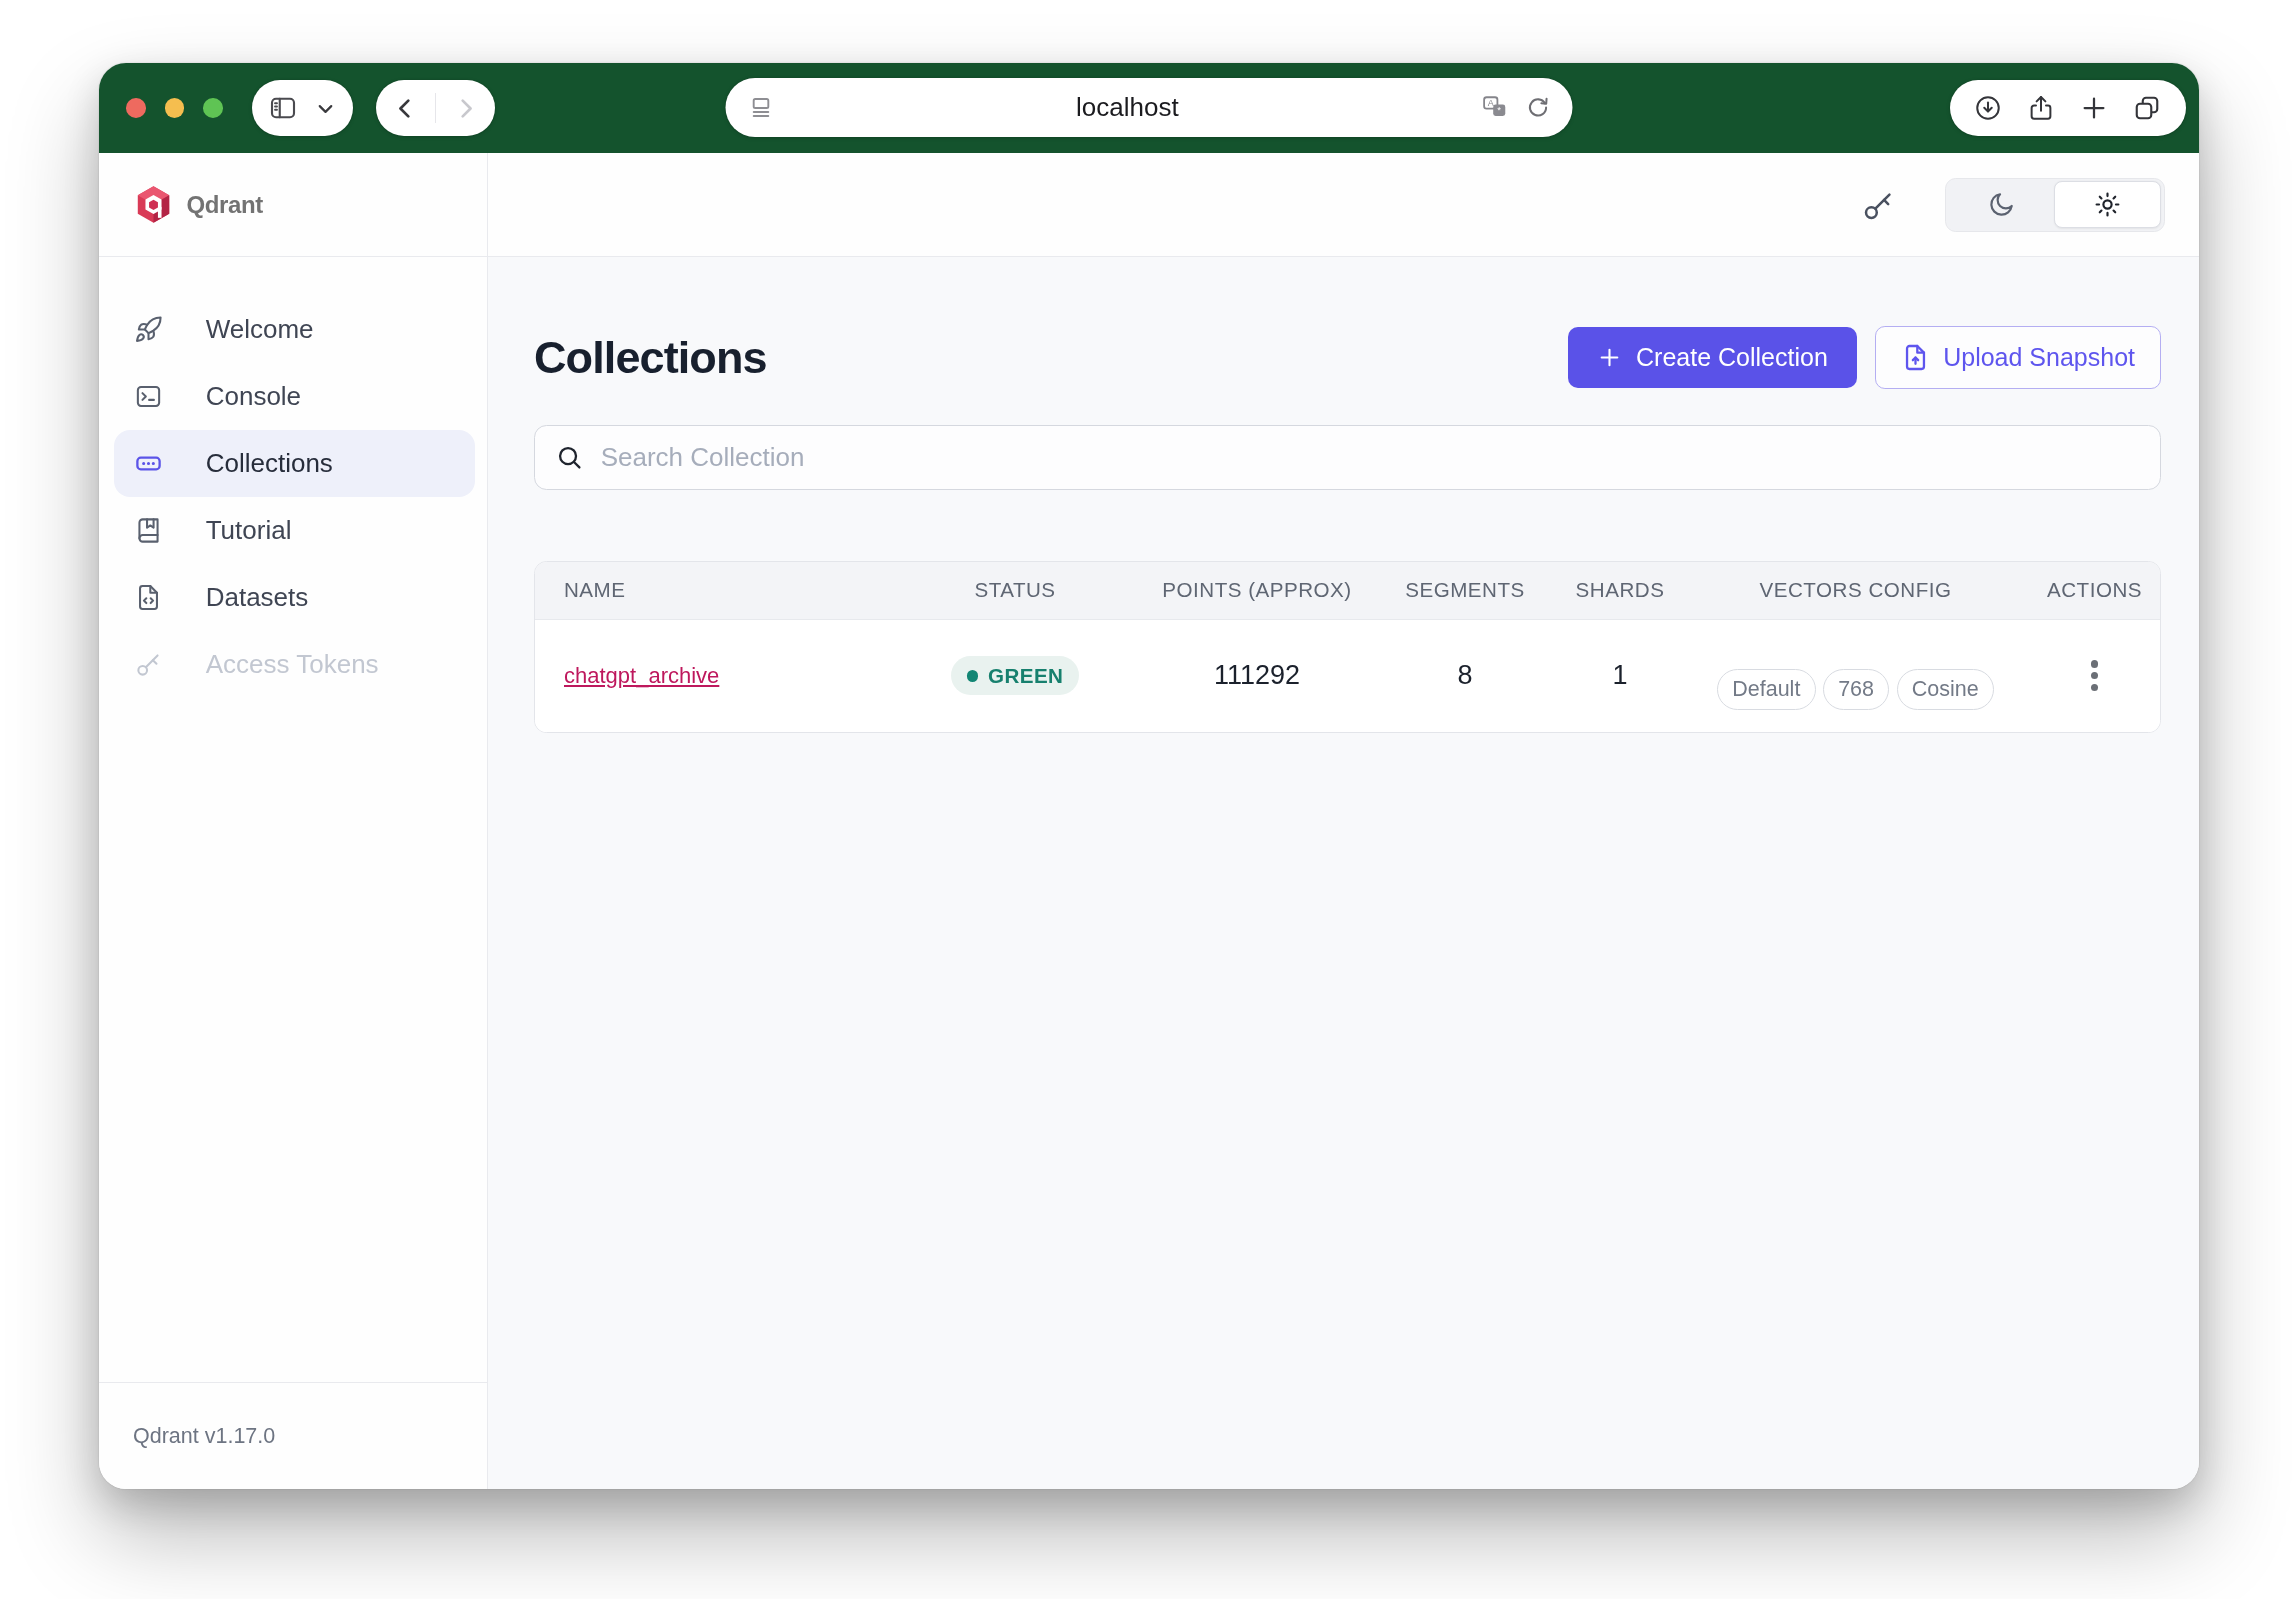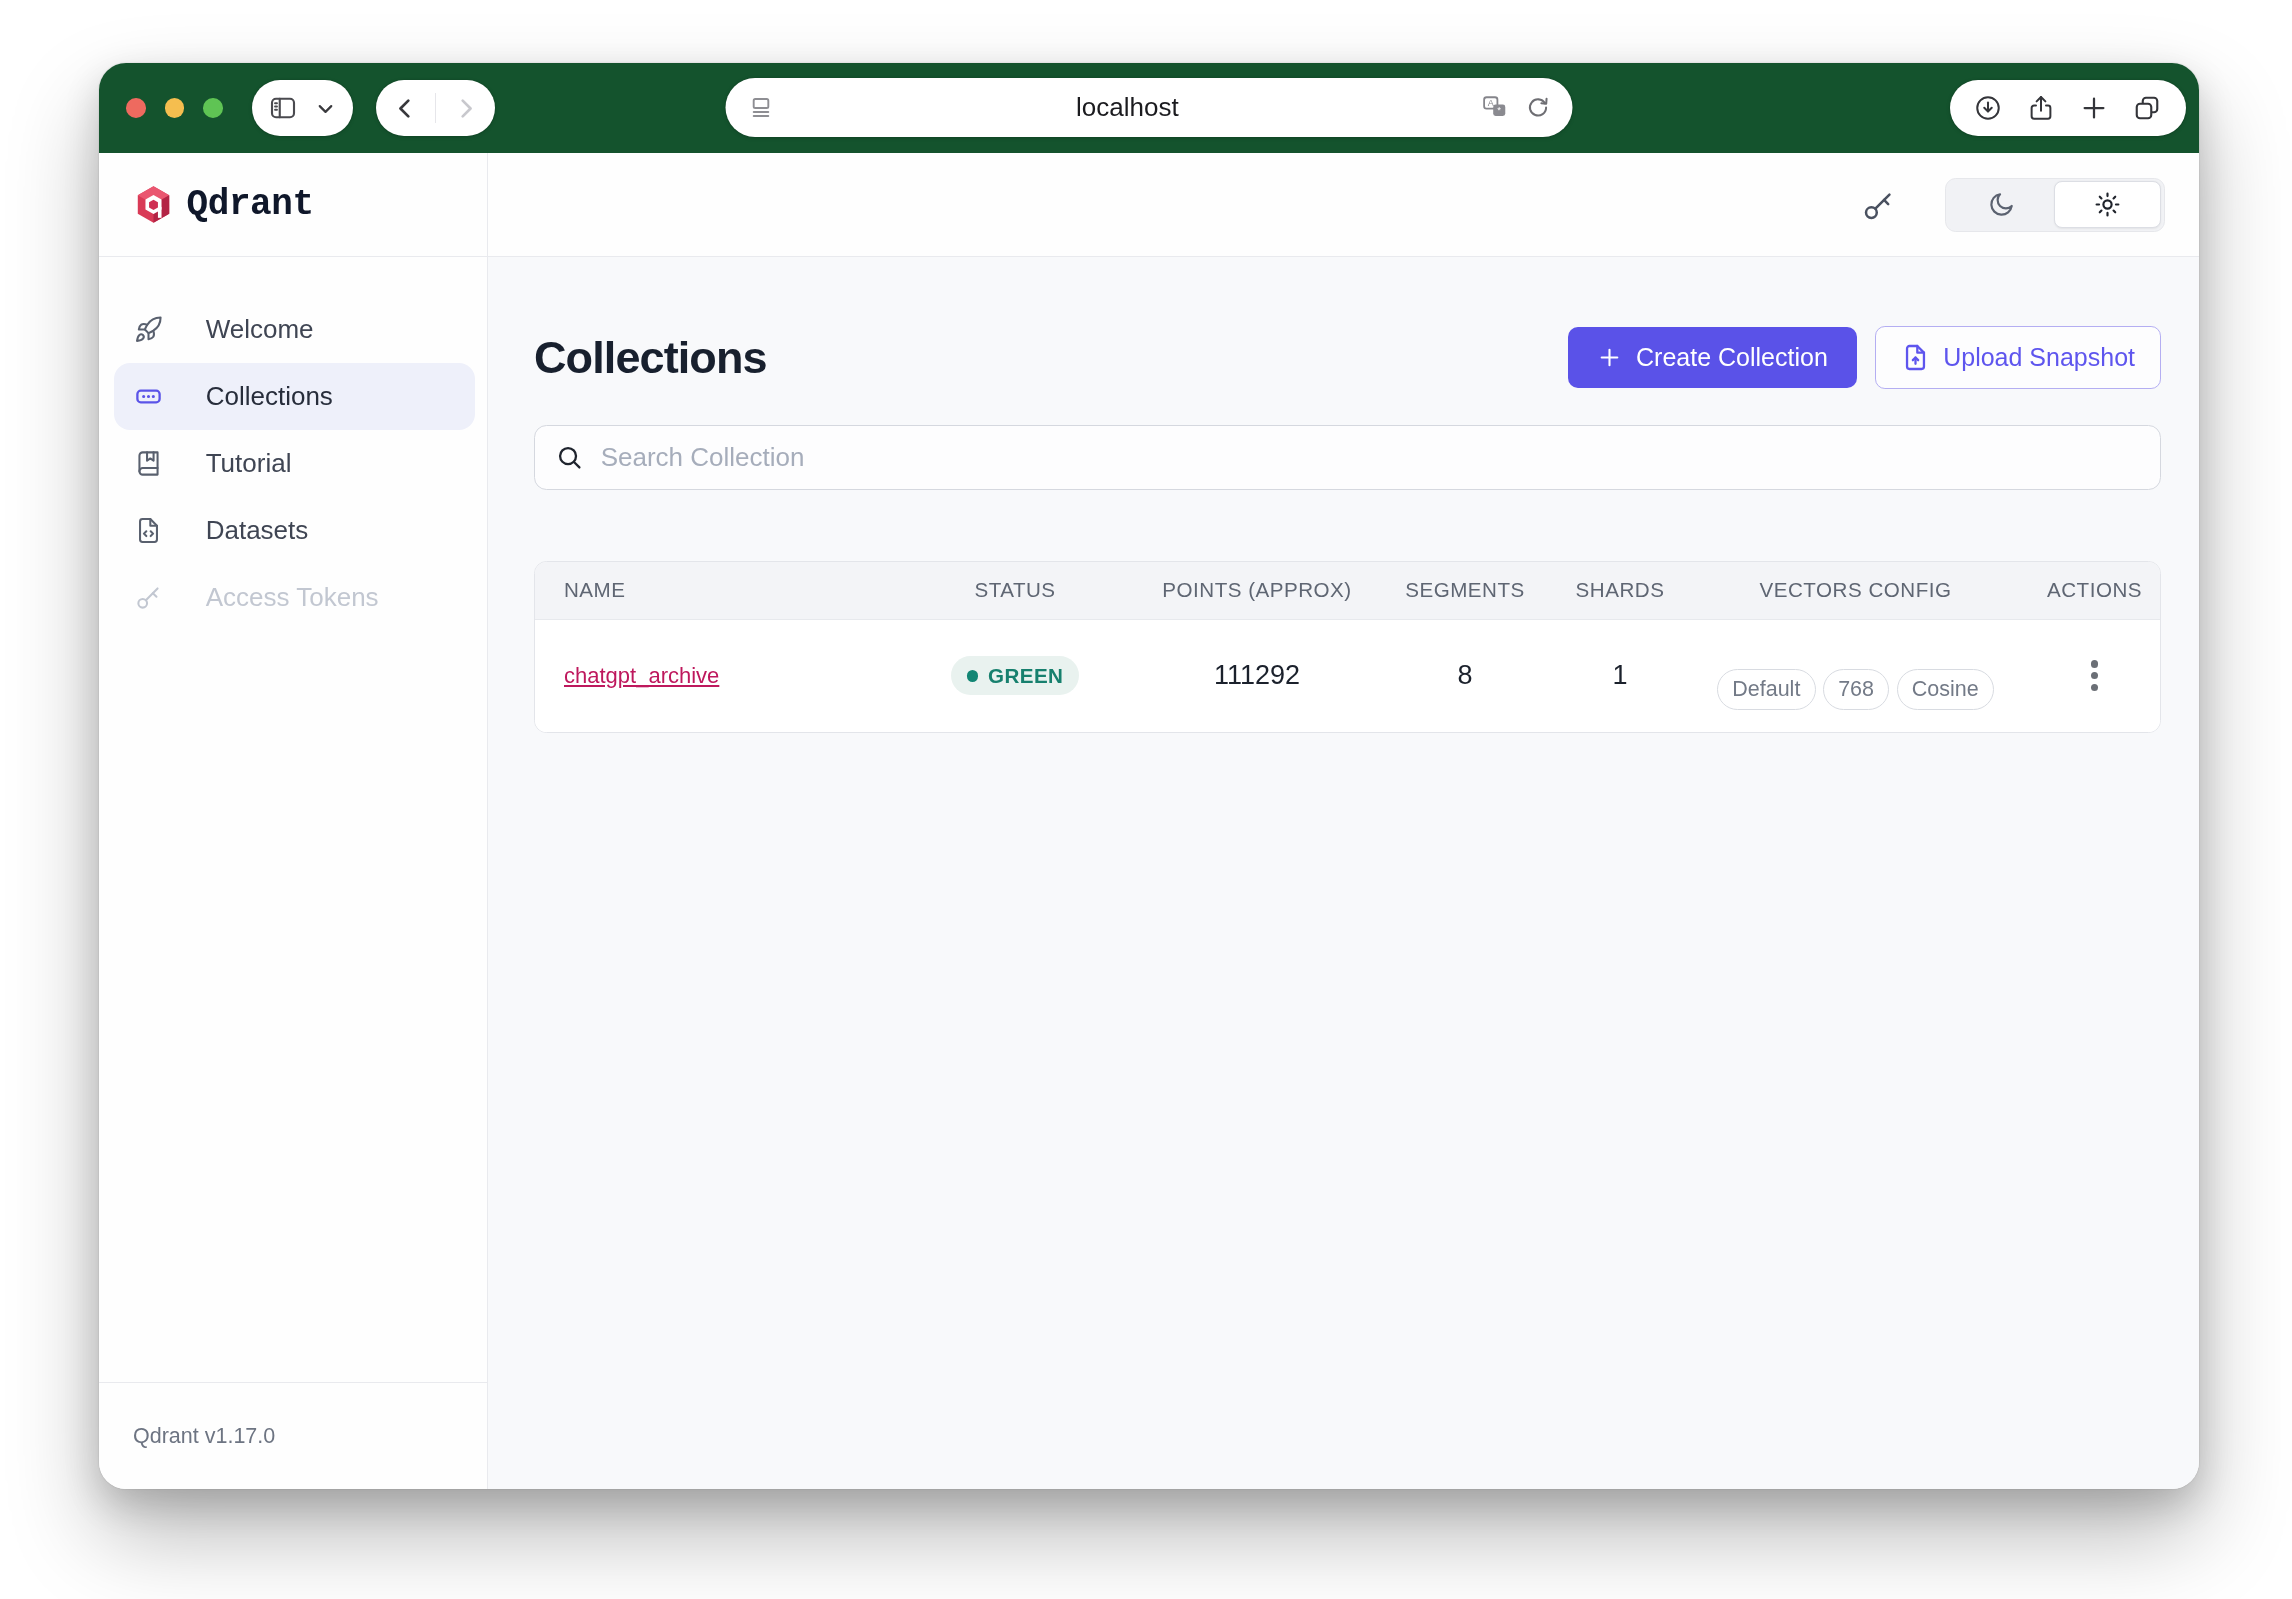--- a/index.html
+++ b/index.html
@@ -25,21 +25,21 @@
     border-radius:29.6px;box-shadow:0 0.9px 4.5px rgba(0,0,0,.16),0 0 1.3px rgba(0,0,0,.22);
     display:flex;align-items:center;padding:0 21.5px;box-sizing:border-box;}
   .urltext{flex:1;text-align:center;font-size:26px;color:#1b1b1f;}
   .url-right{display:flex;align-items:center;gap:14.3px;}
   .pill-right{right:13.4px;width:236px;justify-content:space-evenly;}
 
   
   .app-row{flex:1;display:flex;min-height:0;}
   .sidebar{width:388px;flex:0 0 388px;background:#fefefe;border-right:0.9px solid #e9eaee;display:flex;flex-direction:column;}
   .brand{height:103px;flex:0 0 103px;border-bottom:0.9px solid #e9eaee;display:flex;align-items:center;padding-left:34px;gap:12.5px;}
-  .brand-name{font-size:36px;font-weight:700;letter-spacing:-0.4px;color:#0f172a;font-family:Liberation Mono, monospace;}
+  .brand-name{font-size:24px;font-weight:700;letter-spacing:-0.4px;color:#737373;}
   .nav{padding:39px 11.6px 0 15px;display:flex;flex-direction:column;}
   .nav-item{height:67px;display:flex;align-items:center;padding-left:19.7px;border-radius:16px;cursor:pointer;}
   .nav-item .nicon{width:29px;height:29px;flex:0 0 29px;color:#59606e;display:flex;}
   .nav-item .nlabel{margin-left:43px;font-size:26px;color:#3f4553;}
   .nav-item.selected{background:#eef0fa;}
   .nav-item.selected .nicon{color:#5b54e8;}
   .nav-item.selected .nlabel{color:#272d3b;}
   .nav-item.disabled .nicon{color:#c2c7d1;}
   .nav-item.disabled .nlabel{color:#c2c7d1;}
   .side-spacer{flex:1;}
@@ -216,20 +216,30 @@
               <svg width="29" height="29" viewBox="0 0 24 24" fill="none" stroke="currentColor" stroke-width="1.7" stroke-linecap="round" stroke-linejoin="round">
                 <path d="M4.5 16.5c-1.5 1.26-2 5-2 5s3.74-.5 5-2c.71-.84.7-2.13-.09-2.91a2.18 2.18 0 0 0-2.91-.09z"></path>
                 <path d="M12 15l-3-3a22 22 0 0 1 2-3.95A12.88 12.88 0 0 1 22 2c0 2.72-.78 7.5-6 11a22.35 22.35 0 0 1-4 2z"></path>
                 <path d="M9 12H4s.55-3.03 2-4c1.62-1.08 5 0 5 0"></path>
                 <path d="M12 15v5s3.03-.55 4-2c1.08-1.62 0-5 0-5"></path>
               </svg>
             </span>
             <span class="nlabel">Welcome</span>
           </div>
 
+          <div class="nav-item">
+            <span class="nicon">
+              <svg width="29" height="29" viewBox="0 0 24 24" fill="none" stroke="currentColor" stroke-width="1.7" stroke-linecap="round" stroke-linejoin="round">
+                <rect x="3.2" y="4.2" width="17.6" height="15.6" rx="2.6"></rect>
+                <polyline points="7,9.2 9.8,12 7,14.8"></polyline>
+                <line x1="12.5" y1="14.8" x2="16.5" y2="14.8"></line>
+              </svg>
+            </span>
+            <span class="nlabel">Console</span>
+          </div>
 
           <div class="nav-item selected">
             <span class="nicon">
               <svg width="29" height="29" viewBox="0 0 24 24" fill="none" stroke="currentColor" stroke-width="1.9" stroke-linecap="round">
                 <rect x="2.8" y="7.2" width="18.4" height="9.6" rx="2.8"></rect>
                 <circle cx="8" cy="12" r="0.6" fill="currentColor" stroke-width="1.4"></circle>
                 <circle cx="12" cy="12" r="0.6" fill="currentColor" stroke-width="1.4"></circle>
                 <circle cx="16" cy="12" r="0.6" fill="currentColor" stroke-width="1.4"></circle>
               </svg>
             </span>

